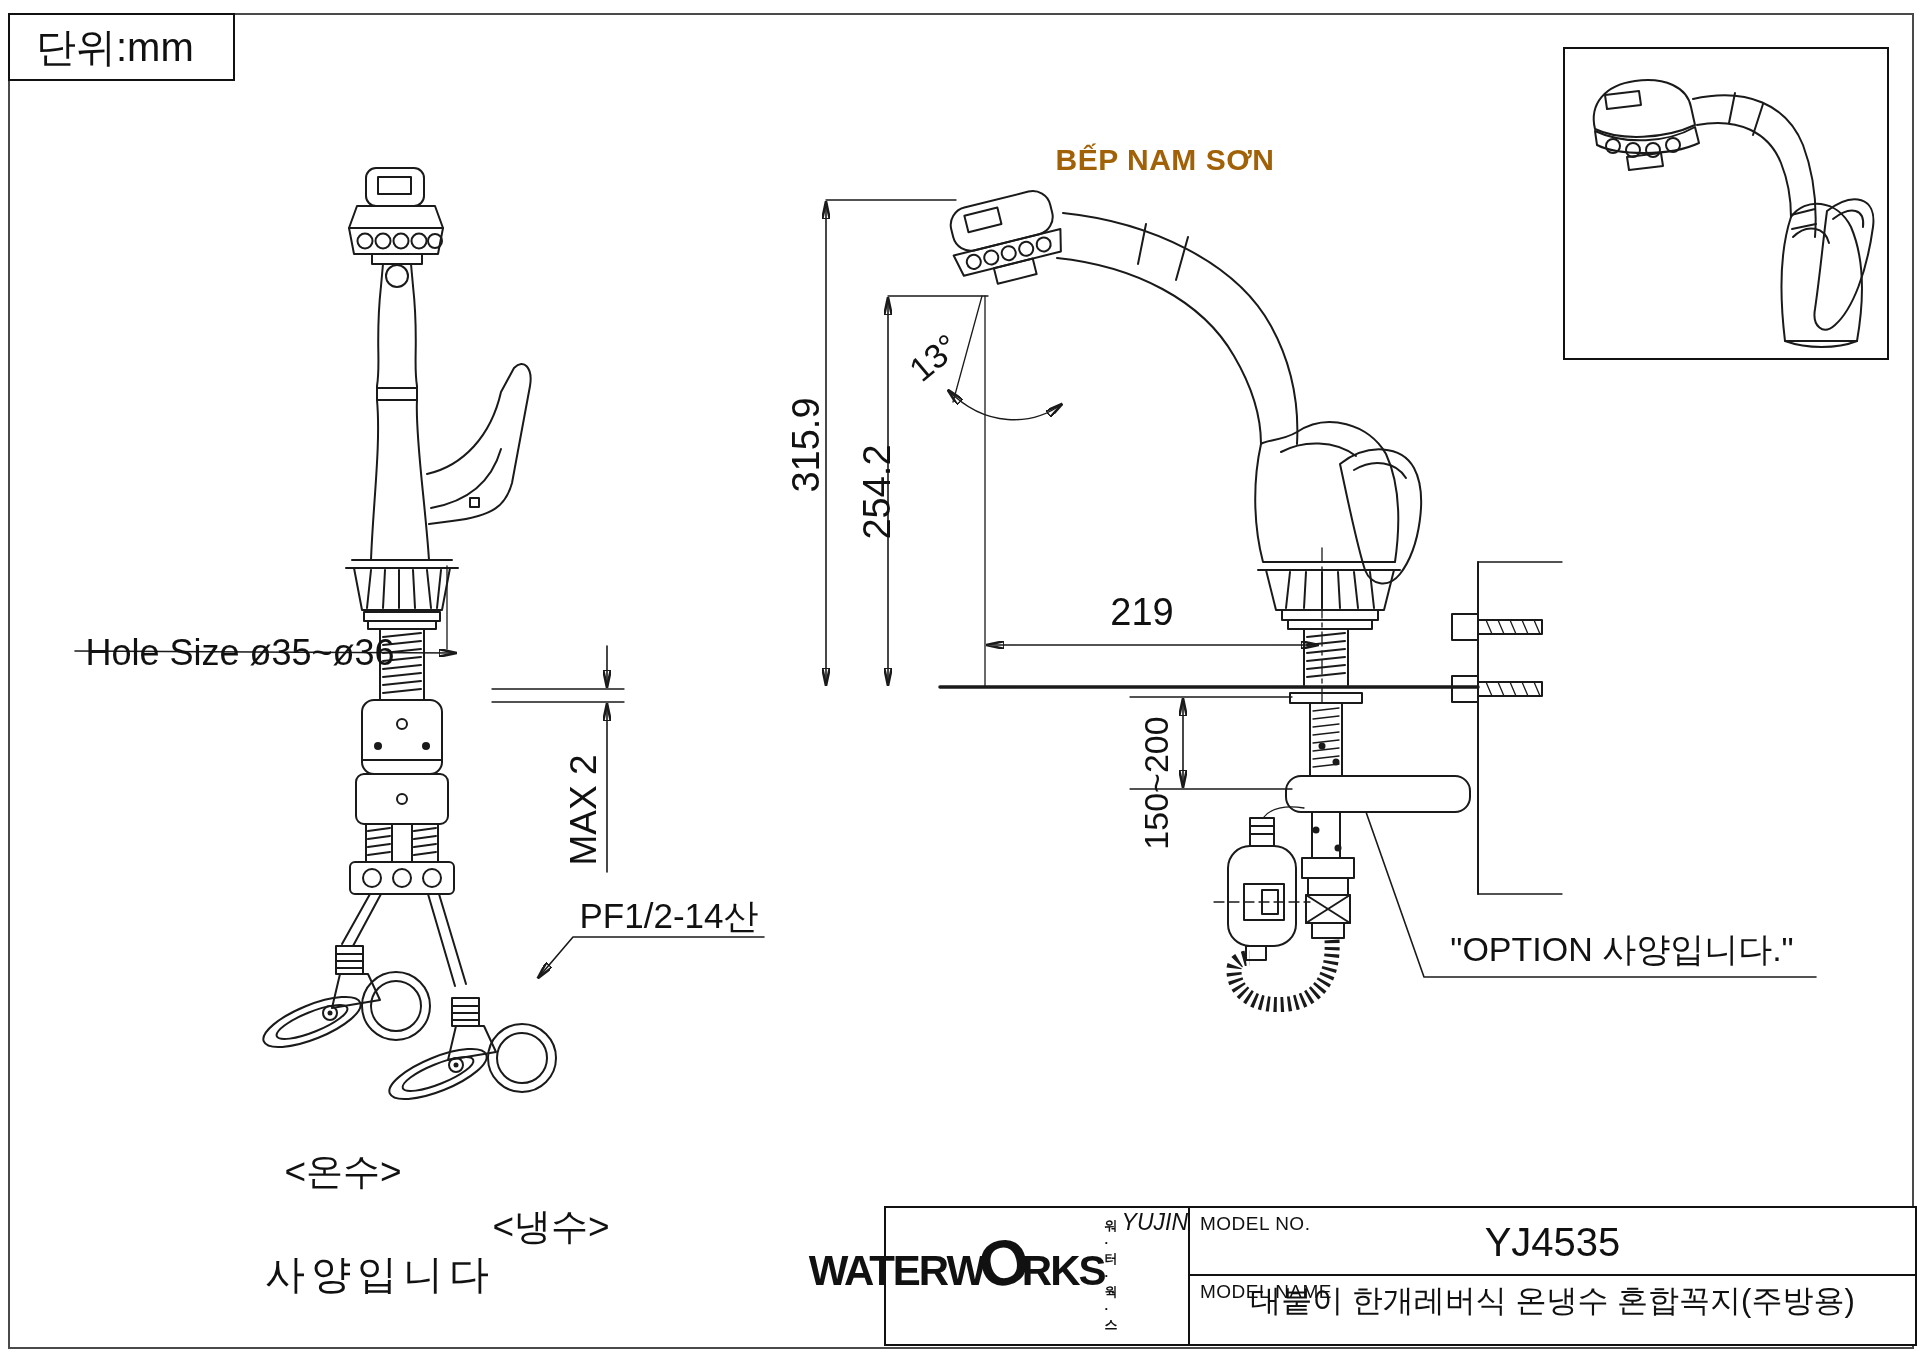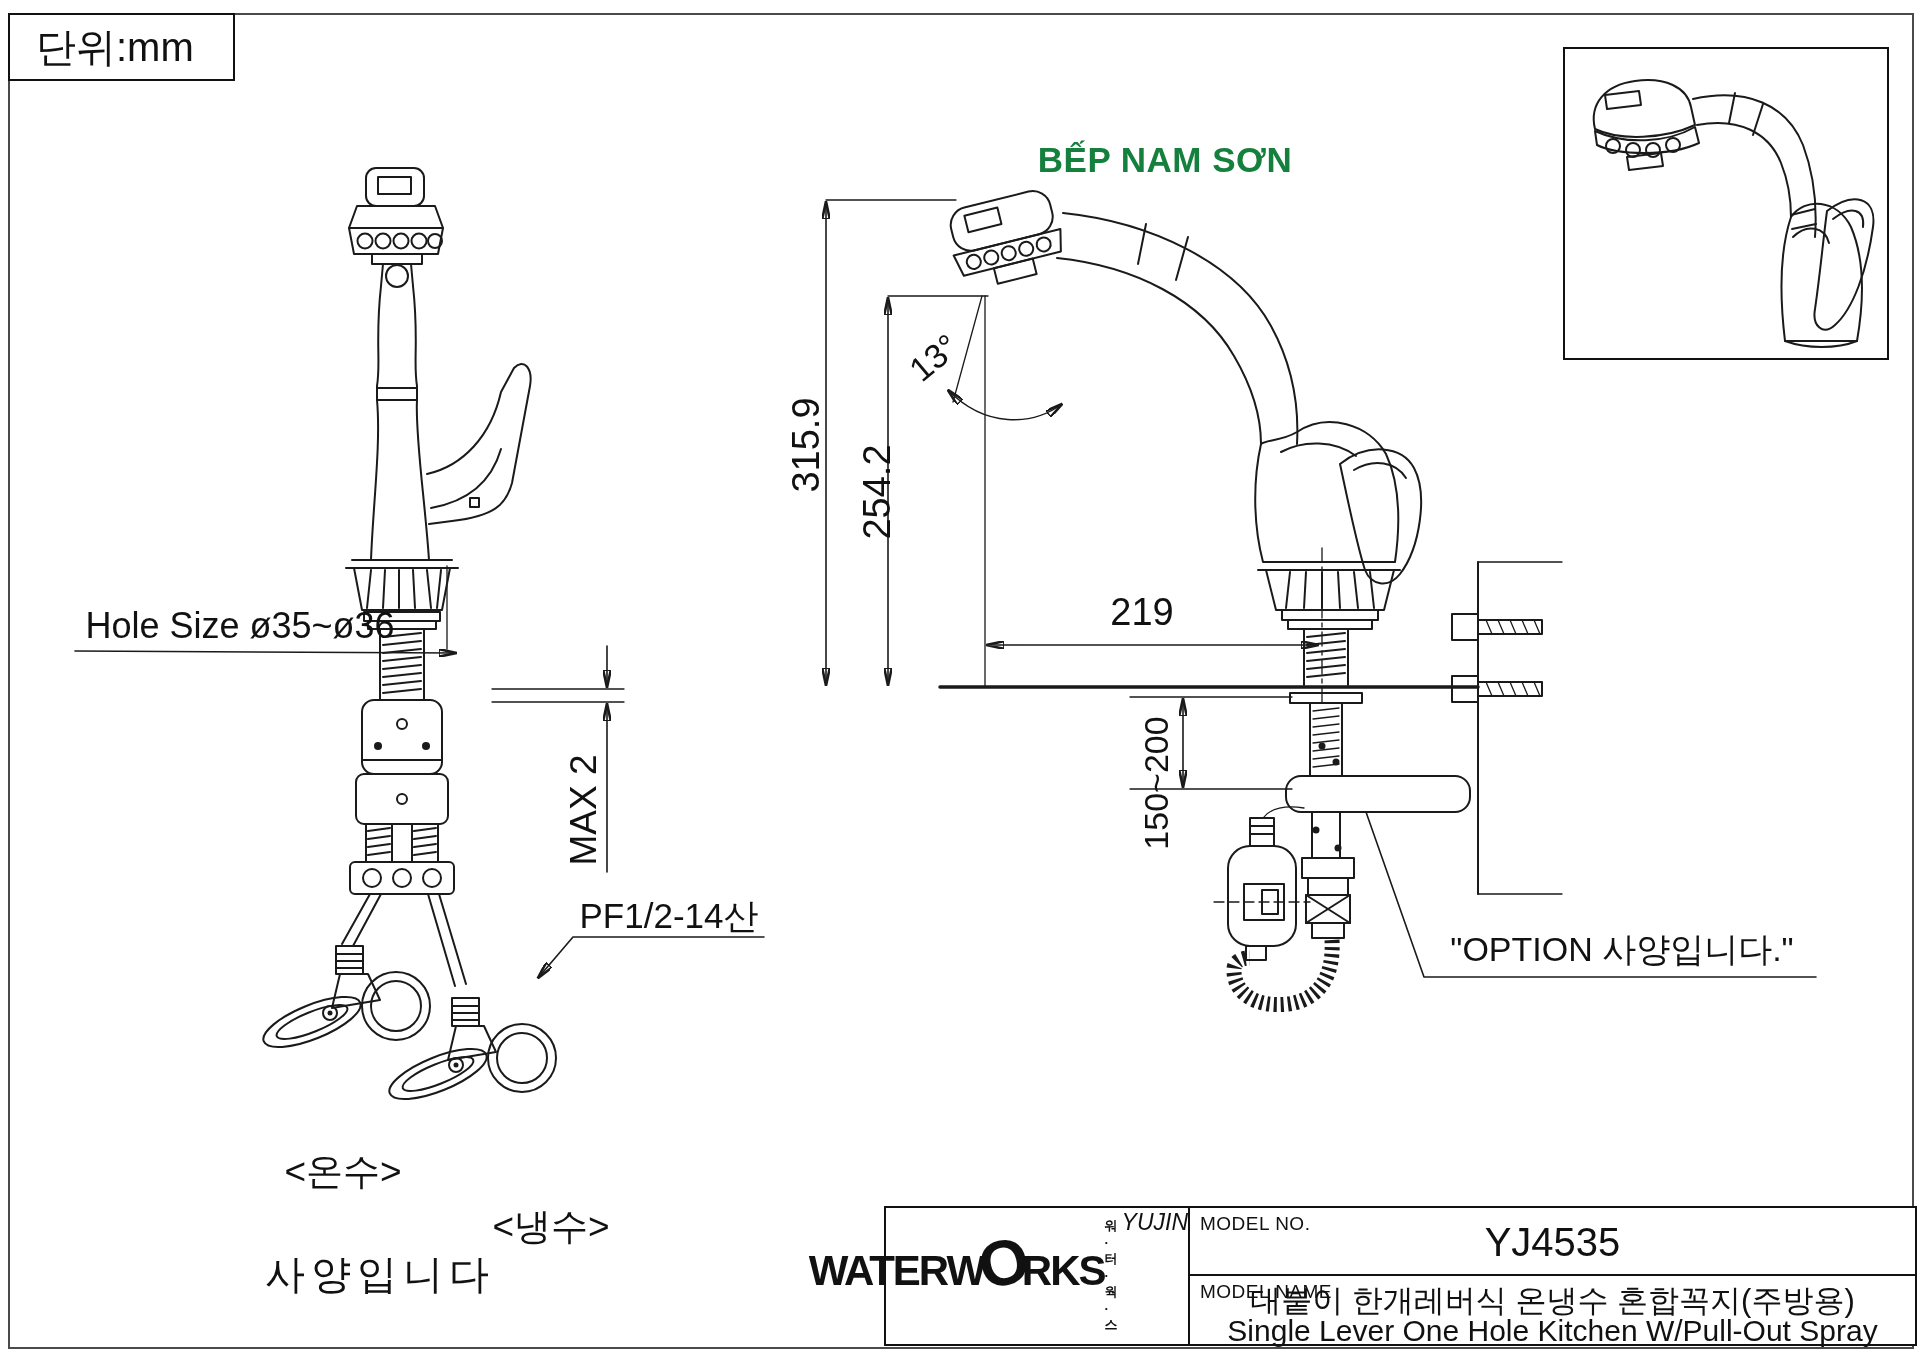--- a/index.html
+++ b/index.html
@@ -8,21 +8,21 @@
   .abs{position:absolute}
   #page-border{left:8px;top:13px;width:1902px;height:1332px;border:2.5px solid #4a4a4a}
   #units-box{left:8px;top:13px;width:197px;height:64px;border:2.5px solid #111;
              background:#fff;display:flex;align-items:center;padding-left:26px;
              font-size:40px;letter-spacing:0px}
   #inset-box{left:1563px;top:47px;width:322px;height:309px;border:2.5px solid #111;background:#fff}
   #drawing{left:0;top:0;width:1920px;height:1356px}
   .lbl{position:absolute;transform:translate(-50%,-50%);white-space:nowrap;color:#111}
   .v{transform:translate(-50%,-50%) rotate(-90deg)}
   .rot13{transform:translate(-50%,-50%) rotate(-40deg)}
-  .red{color:#15803d;font-weight:700;font-size:35px;letter-spacing:.5px}
+  .red{color:#a16207;font-weight:700;font-size:30px;letter-spacing:.5px}
   
   #title-block{left:884px;top:1206px;width:1029px;height:136px;border:2.5px solid #111;display:flex;background:#fff}
   #logo-cell{width:302px;border-right:2.5px solid #111;display:flex;flex-direction:row;
              align-items:center;justify-content:flex-end;padding-bottom:10px}
   #tb-right{flex:1;display:flex;flex-direction:column}
   #tb-row1{height:66px;border-bottom:2.5px solid #111;position:relative}
   #tb-row2{flex:1;position:relative}
   .tb-label{position:absolute;left:10px;top:5px;font-size:19px;letter-spacing:.5px}
   .tb-center{position:absolute;left:0;width:100%;text-align:center}
   #model-no{top:12px;font-size:40px}
@@ -218,21 +218,21 @@
     <path d="M1366,812 L1424,977 L1816,977" class="dim"></path>
   </g>
 </svg>
 
 <div id="units-box" class="abs">
   <span>단위:mm</span>
 </div>
 
 <div class="lbl red" style="left:1165px;top:160px">BẾP NAM SƠN</div>
 
-<div class="lbl" style="left:240px;top:626px;font-size:36px">Hole Size ø35~ø36</div>
+<div class="lbl" style="left:240px;top:653px;font-size:36px">Hole Size ø35~ø36</div>
 <div class="lbl v" style="left:584px;top:810px;font-size:37px">MAX 2</div>
 <div class="lbl" style="left:669px;top:916px;font-size:35px">PF1/2-14산</div>
 <div class="lbl" style="left:343px;top:1172px;font-size:37px">&lt;온수&gt;</div>
 <div class="lbl" style="left:551px;top:1227px;font-size:37px">&lt;냉수&gt;</div>
 <div class="lbl" style="left:380px;top:1274px;font-size:40px;letter-spacing:6px">사양입니다</div>
 
 <div class="lbl v" style="left:806px;top:445px;font-size:38px">315.9</div>
 <div class="lbl v" style="left:877px;top:492px;font-size:38px">254.2</div>
 <div class="lbl rot13" style="left:934px;top:358px;font-size:34px">13°</div>
 <div class="lbl" style="left:1142px;top:612px;font-size:38px">219</div>
@@ -275,16 +275,15 @@
     </div>
   </div>
   <div id="tb-right">
     <div id="tb-row1">
       <span class="tb-label">MODEL NO.</span>
       <div class="tb-center" id="model-no">YJ4535</div>
     </div>
     <div id="tb-row2">
       <span class="tb-label">MODEL NAME</span>
       <div class="tb-center" id="name-kr">대붙이 한개레버식 온냉수 혼합꼭지(주방용)</div>
-      <div class="tb-center" id="name-en">Single Lever One Hole Kitchen W/Pull-Out Spray</div>
     </div>
   </div>
 </div>
 
 </body></html>

